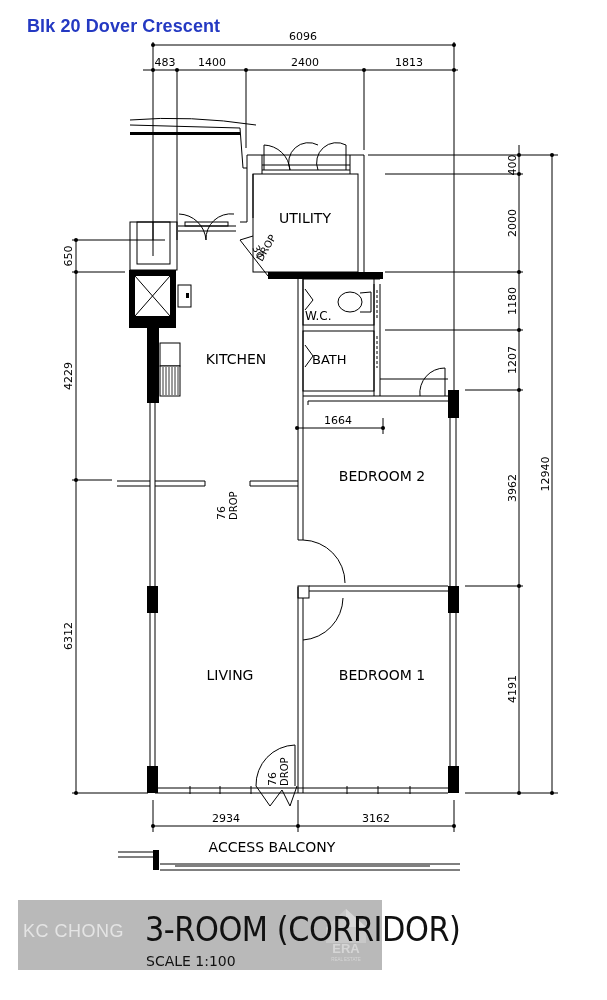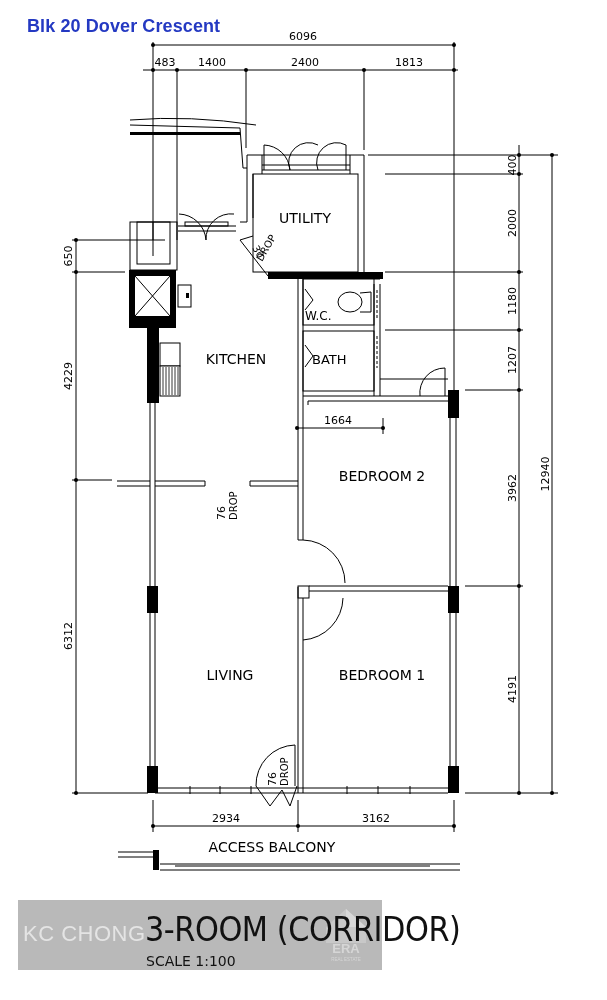--- a/index.html
+++ b/index.html
@@ -3,21 +3,21 @@
 <meta charset="utf-8">
 <style>
   html, body { margin:0; padding:0; background:#ffffff; }
   body { width:607px; height:1000px; position:relative; overflow:hidden; font-family:"Liberation Sans", sans-serif; }
   .title { position:absolute; left:27px; top:16px; font-family:"Liberation Sans", sans-serif; font-weight:bold; font-size:18px; color:#2439c2; letter-spacing:0.1px;text-align:right; }
   svg.plan { position:absolute; left:0; top:0; }
   .dim { font-family:"DejaVu Sans", sans-serif; font-size:11px; fill:#000; }
   .room { font-family:"DejaVu Sans", sans-serif; font-size:14px; fill:#000; }
   .small { font-family:"DejaVu Sans", sans-serif; font-size:10px; fill:#000; }
   .watermark { position:absolute; left:18px; top:900px; width:364px; height:70px; background:#b9b9b9; }
-  .wm-name { position:absolute; left:23px; top:921px; font-family:"Liberation Sans", sans-serif; font-size:22px; color:#e4e4e4; letter-spacing:0.5px; }
+  .wm-name { position:absolute; left:23px; top:921px; font-family:"Liberation Sans", sans-serif; font-size:18px; color:#e4e4e4; letter-spacing:0.5px; }
   .plan-type { position:absolute; left:145px; top:910px; font-family:"DejaVu Sans", sans-serif; font-size:33px; font-weight:normal; color:#111; letter-spacing:-0.5px; transform:scaleX(0.92); transform-origin:left top; }
   .scale { position:absolute; left:146px; top:953px; font-family:"DejaVu Sans", sans-serif; font-size:14px; color:#111; }
   .era-logo { position:absolute; left:322px; top:905px; width:48px; height:60px; }
 </style>
 </head>
 <body>
 
 <div class="title">Blk 20 Dover Crescent</div>
 
 <svg class="plan" width="607" height="1000" viewBox="0 0 607 1000">

